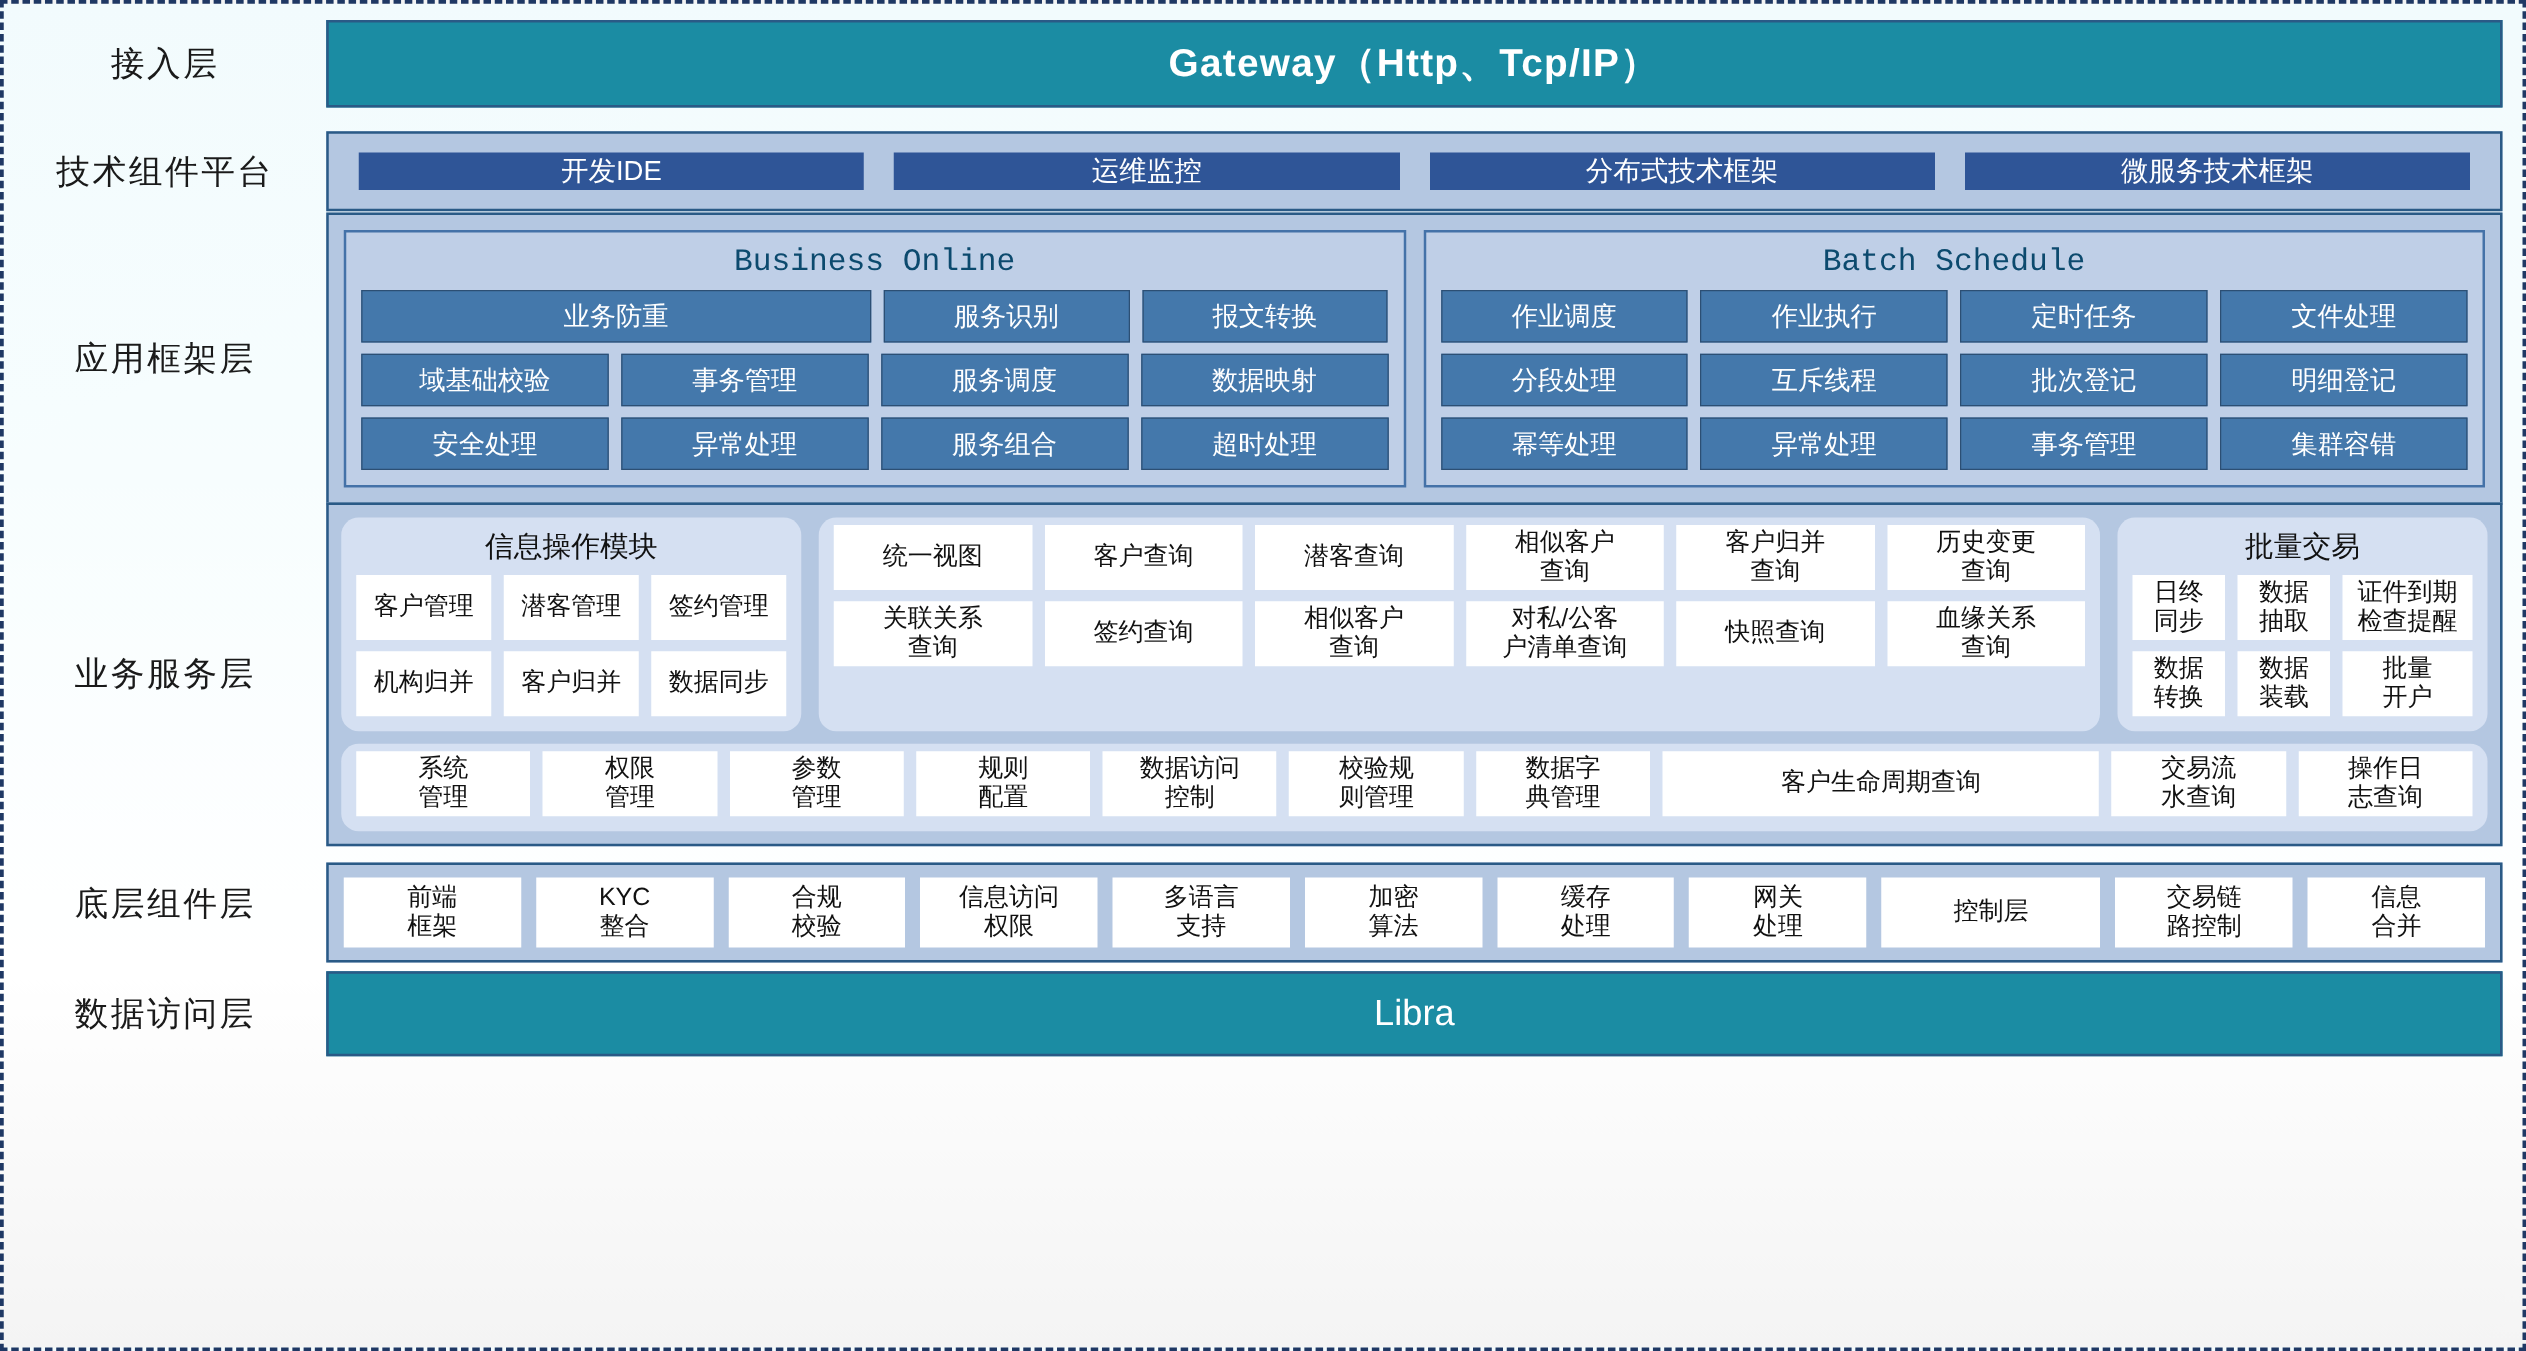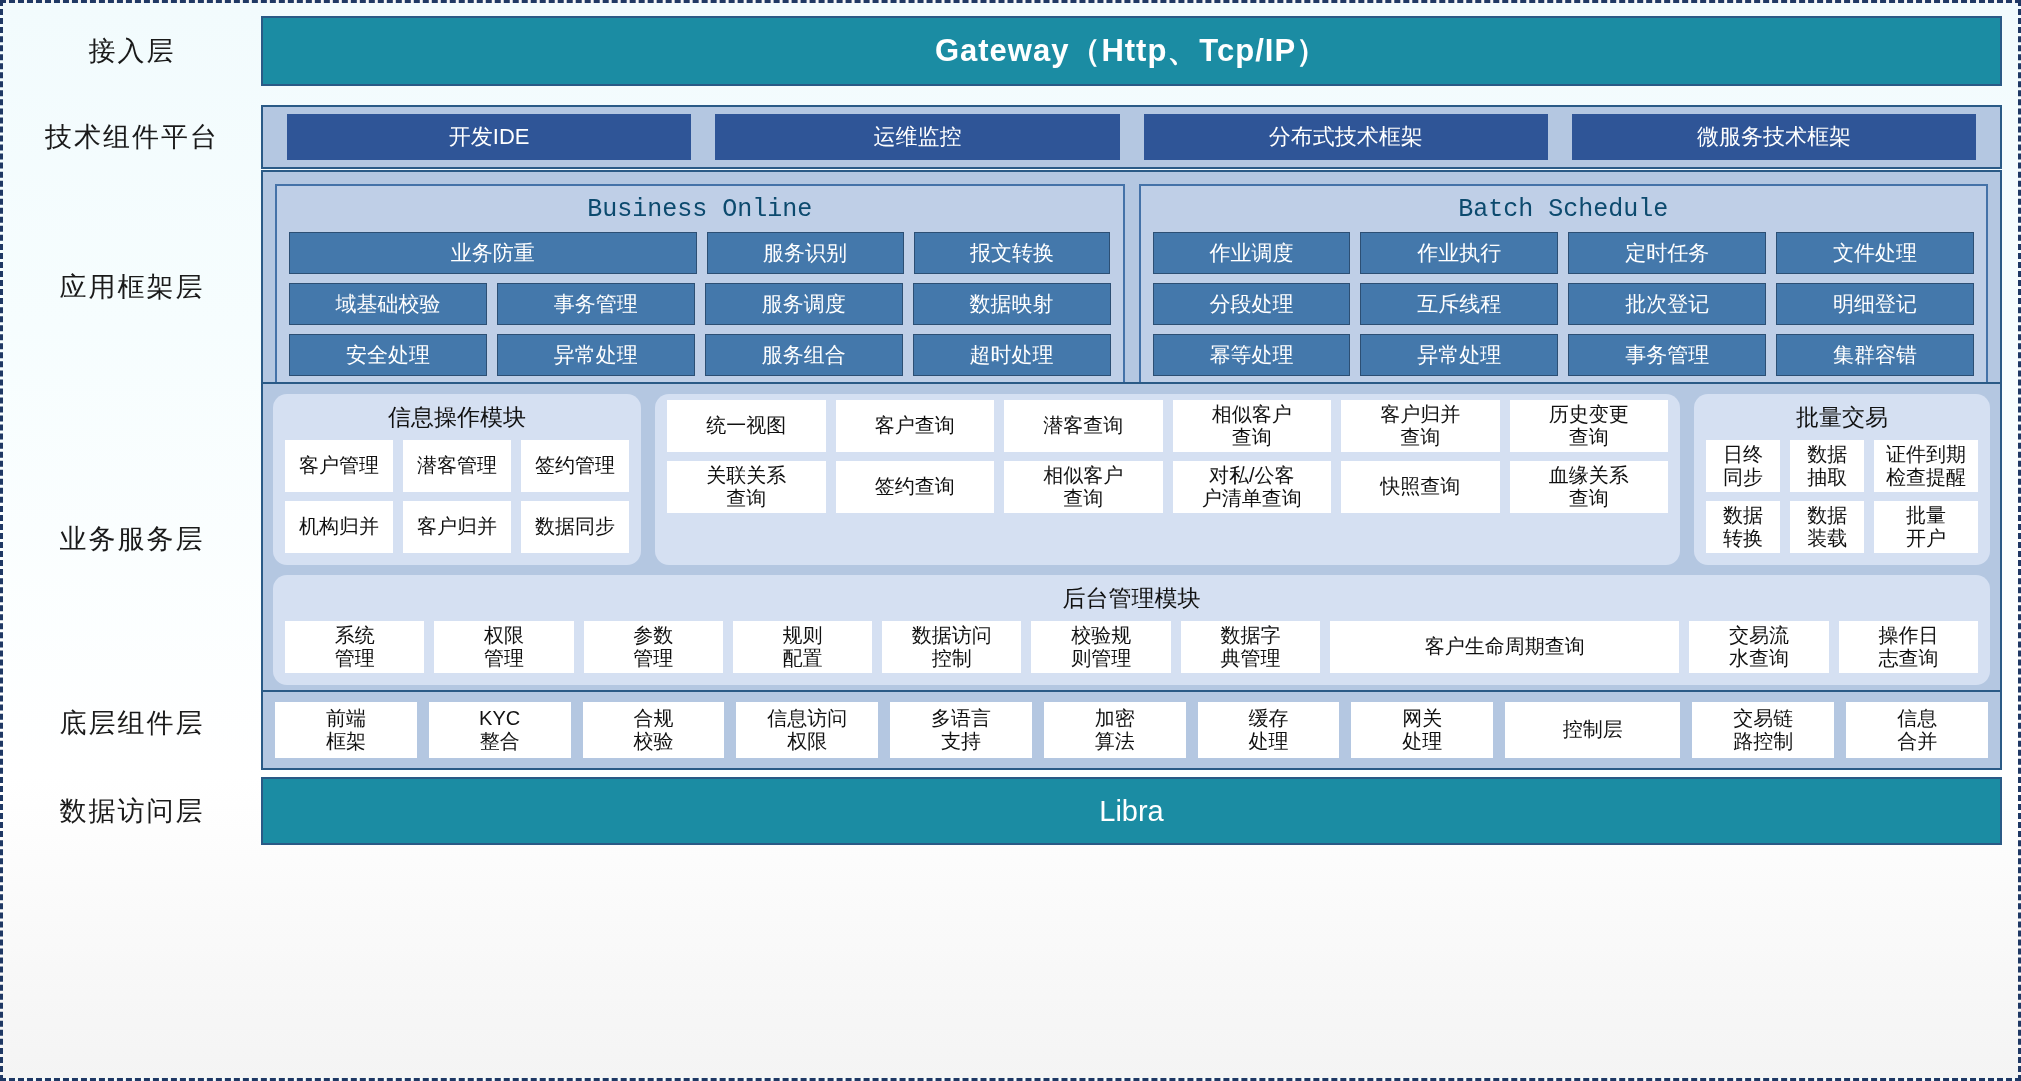--- a/index.html
+++ b/index.html
@@ -33,21 +33,21 @@
   .tealbar.gateway{height:66px;font-size:31px;letter-spacing:1px;font-weight:bold;}
   .tealbar.libra{height:64px;font-size:29px;}
 
   
   .tech-band{
     flex:1;background:#b4c7e1;border:2px solid #2a5a86;height:64px;
     display:flex;align-items:center;justify-content:space-between;
     padding:0 24px;box-sizing:border-box;gap:24px;
   }
   .tech-chip{
-    flex:1;height:46px;background:#2f5597;color:#fff;font-size:22px;
+    flex:1;height:30px;background:#2f5597;color:#fff;font-size:22px;
     display:flex;align-items:center;justify-content:center;
   }
 
   
   .af-band{
     flex:1;background:#b4c7e1;border:2px solid #2a5a86;
     display:flex;gap:14px;padding:12px;box-sizing:border-box;
   }
   .af-panel{
     flex:1;background:#bfcfe7;border:2px solid #4472a8;
@@ -233,21 +233,20 @@
               <div class="bs-line">
                 <div class="bs-cell">数据<br>转换</div>
                 <div class="bs-cell">数据<br>装载</div>
                 <div class="bs-cell" style="flex:1.45">批量<br>开户</div>
               </div>
             </div>
           </div>
         </div>
 
         <div class="bs-bottom">
-          <div class="bs-title">后台管理模块</div>
           <div class="bs-line">
             <div class="bs-cell">系统<br>管理</div>
             <div class="bs-cell">权限<br>管理</div>
             <div class="bs-cell">参数<br>管理</div>
             <div class="bs-cell">规则<br>配置</div>
             <div class="bs-cell">数据访问<br>控制</div>
             <div class="bs-cell">校验规<br>则管理</div>
             <div class="bs-cell">数据字<br>典管理</div>
             <div class="bs-cell" style="flex:2.6">客户生命周期查询</div>
             <div class="bs-cell">交易流<br>水查询</div>

